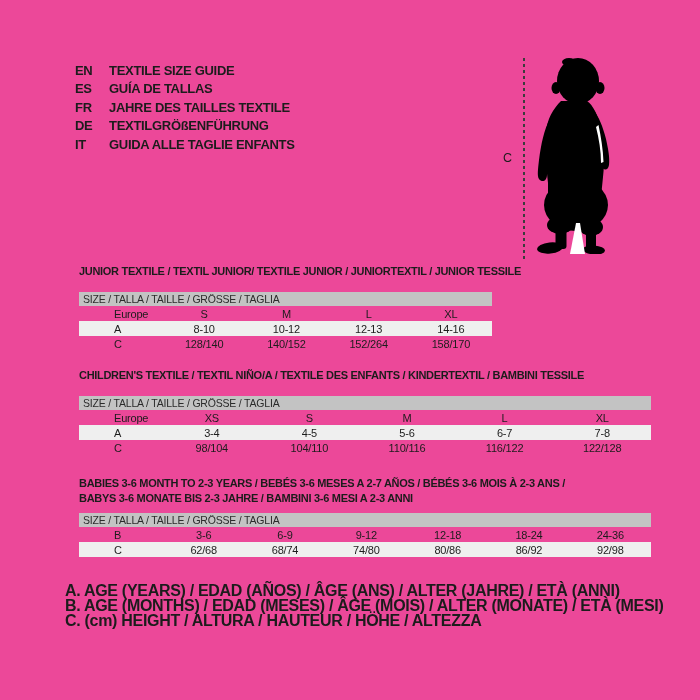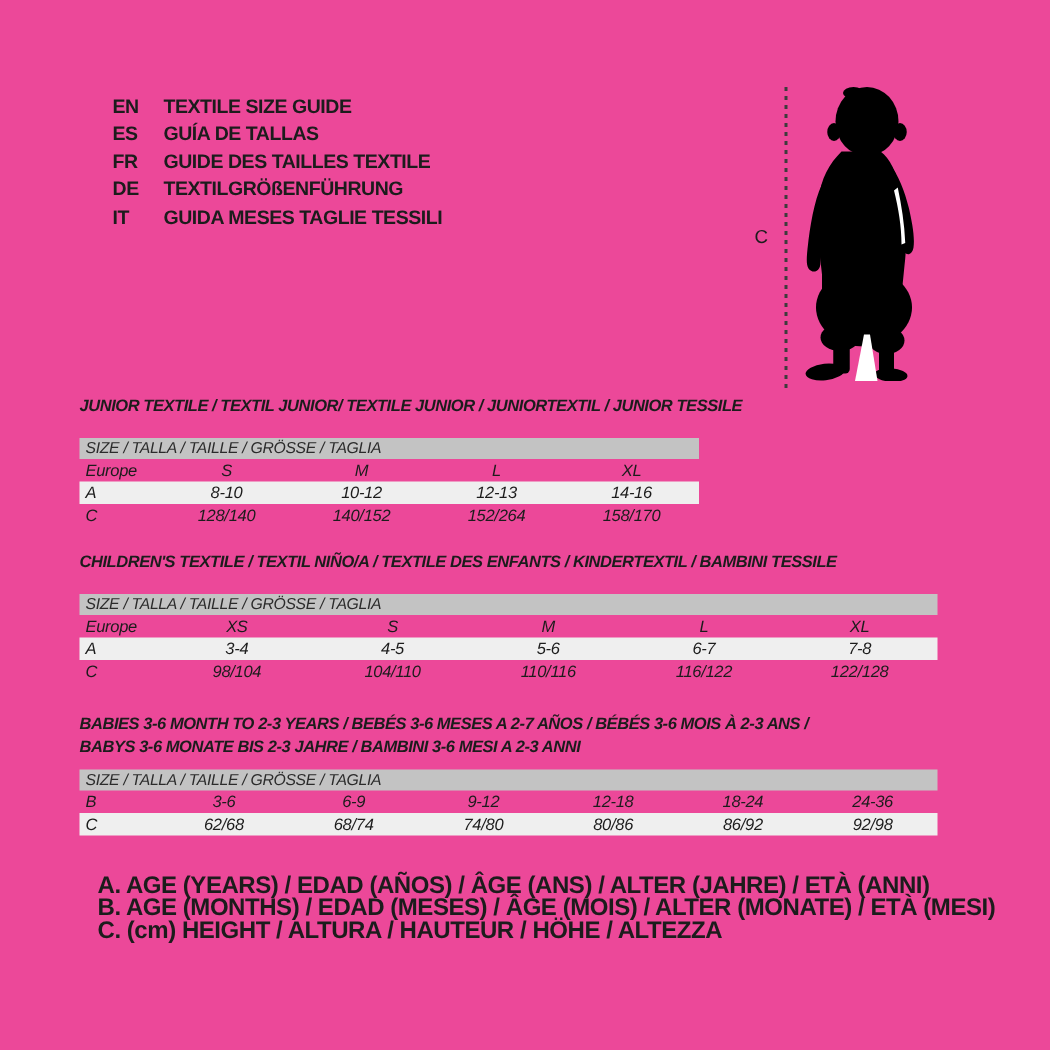--- a/index.html
+++ b/index.html
@@ -22,37 +22,37 @@
 
   
   .measure-line{
     position:absolute;left:523px;top:58px;width:2px;height:201px;
     background-image:repeating-linear-gradient(to bottom,#3c3c3c 0 3px,transparent 3px 6px);
   }
   .measure-label{position:absolute;left:503px;top:151px;font-size:12.5px;}
   .baby-svg{position:absolute;left:533px;top:57px;width:90px;height:197px;}
 
   
-  .sec{position:absolute;left:53px;font-style:italic;}
+  .sec{position:absolute;left:79px;}
   .sec1{top:264px;}
   .sec2{top:368px;}
   .sec3{top:476px;}
   .sec-heading{font-weight:bold;font-size:11px;letter-spacing:-0.3px;line-height:15px;}
   .heading-line{white-space:nowrap;}
   .tbl{margin-top:13px;}
   .sec3 .tbl{margin-top:7px;}
   .sec1 .tbl{width:413px;}
   .sec2 .tbl,.sec3 .tbl{width:572px;}
   .tbl-head{
     height:14px;background:var(--band);display:flex;align-items:center;
     padding-left:4px;box-sizing:border-box;font-size:10.5px;letter-spacing:-0.2px;color:#2b2b2b;
   }
   .trow{display:flex;height:15px;align-items:center;font-size:11px;letter-spacing:-0.2px;}
   .trow.stripe{background:var(--stripe);}
-  .tlabel{width:53px;flex:0 0 53px;padding-left:4px;box-sizing:border-box;}
+  .tlabel{width:53px;flex:0 0 53px;padding-left:4px;box-sizing:border-box;margin-left:31px;}
   .tcell{flex:1;text-align:center;}
 
   
   .notes{position:absolute;left:65px;top:583px;font-weight:bold;font-size:16px;letter-spacing:-0.3px;line-height:15px;}
   .note-line{white-space:nowrap;}
 </style>
 </head>
 <body>
 
 <div class="canvas">
@@ -61,29 +61,29 @@
       <div class="lang-row">
         <span class="lang-code">EN</span>
         <span class="lang-label">TEXTILE SIZE GUIDE</span>
       </div>
       <div class="lang-row">
         <span class="lang-code">ES</span>
         <span class="lang-label">GUÍA DE TALLAS</span>
       </div>
       <div class="lang-row">
         <span class="lang-code">FR</span>
-        <span class="lang-label">GUIDE DES TAILLES TEXTILE</span>
+        <span class="lang-label">JAHRE DES TAILLES TEXTILE</span>
       </div>
       <div class="lang-row">
         <span class="lang-code">DE</span>
         <span class="lang-label">TEXTILGRÖßENFÜHRUNG</span>
       </div>
       <div class="lang-row">
         <span class="lang-code">IT</span>
-        <span class="lang-label">GUIDA MESES TAGLIE TESSILI</span>
+        <span class="lang-label">GUIDA ALLE TAGLIE ENFANTS</span>
       </div>
     </div>
 
   <div class="measure-line"></div>
   <div class="measure-label">C</div>
 
   <svg class="baby-svg" viewBox="0 0 90 197" xmlns="http://www.w3.org/2000/svg" aria-hidden="true">
     <g fill="#000">
       <ellipse cx="36" cy="5" rx="7" ry="4"></ellipse>
       <ellipse cx="45" cy="24" rx="21" ry="23"></ellipse>

